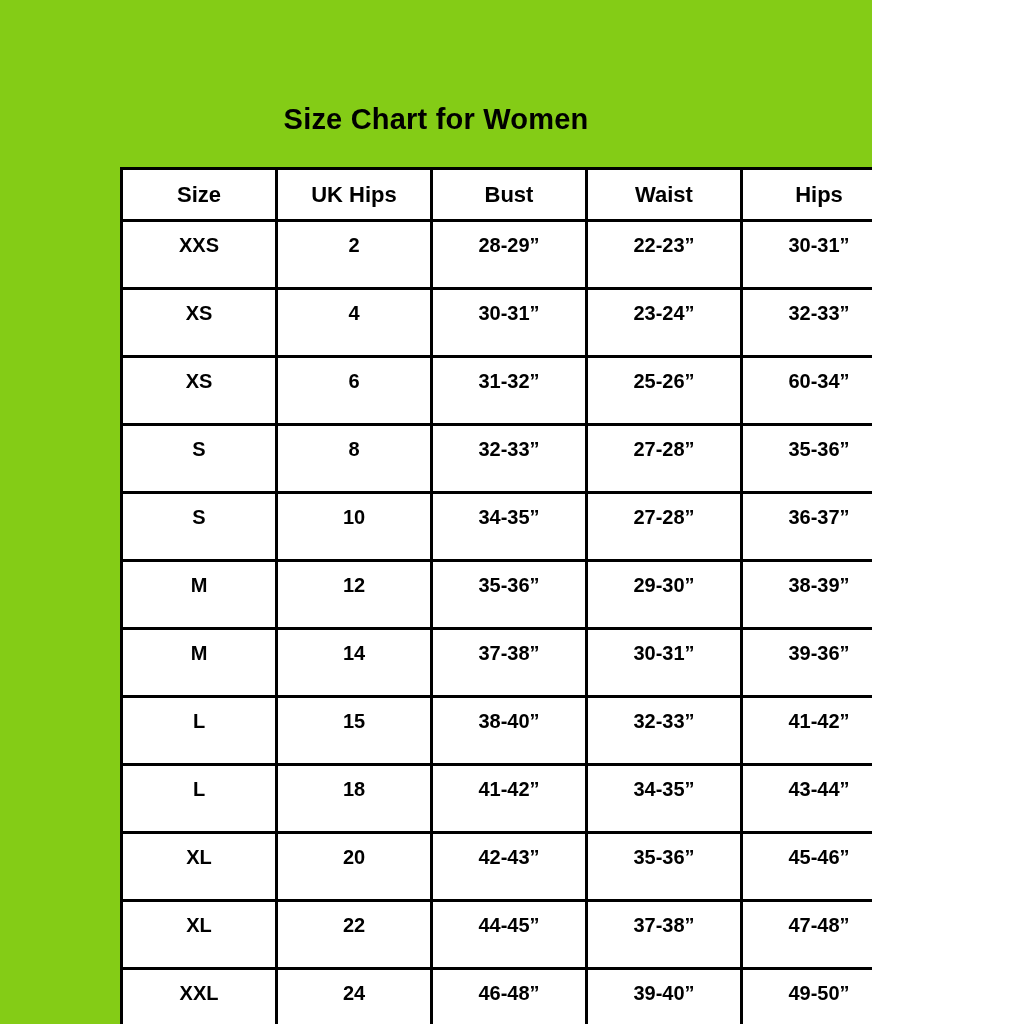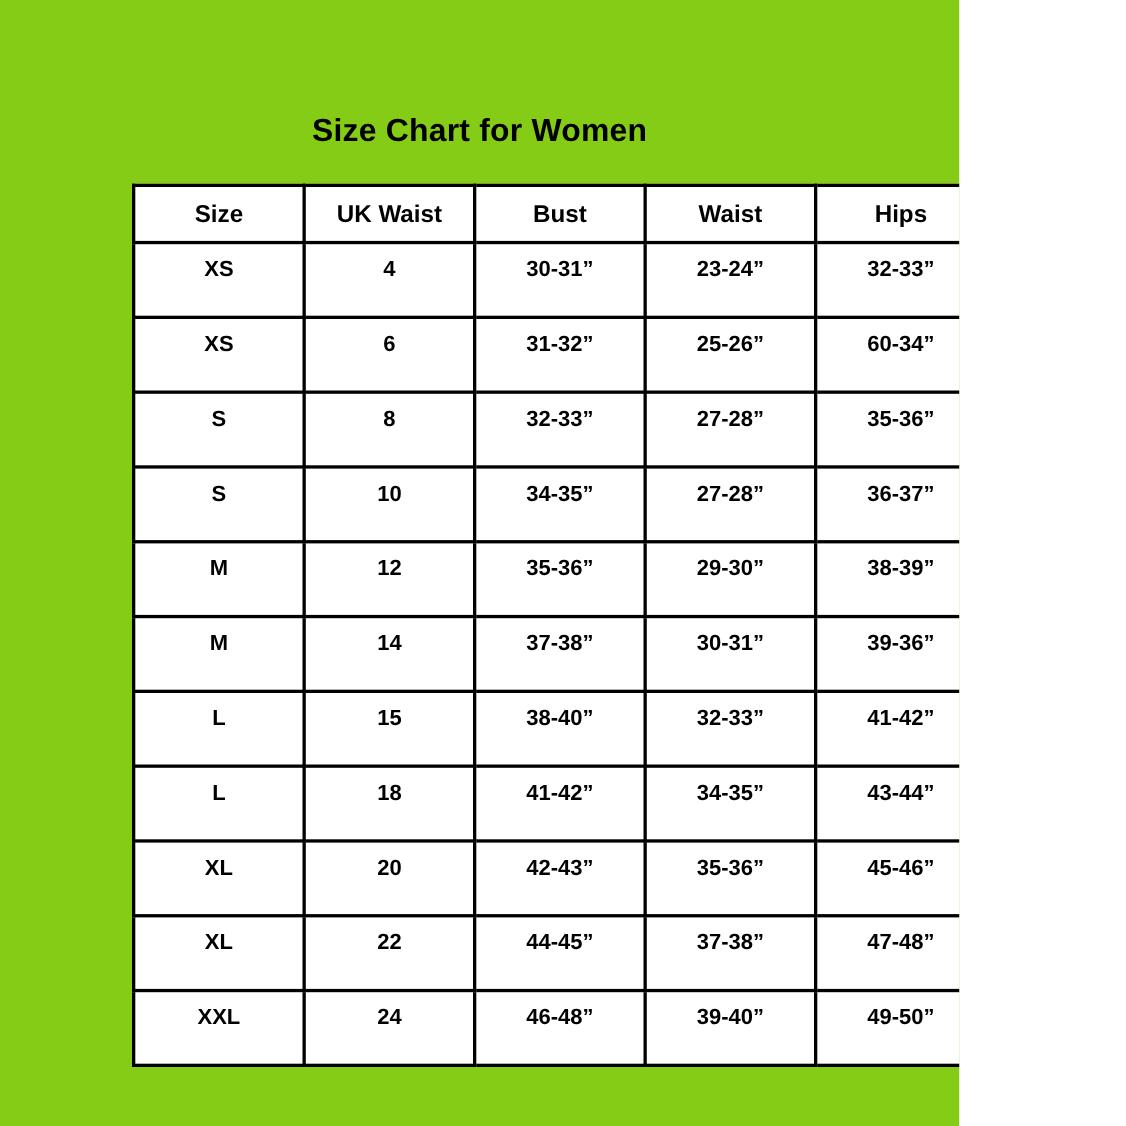--- a/index.html
+++ b/index.html
@@ -62,27 +62,34 @@
 <body>
 
 <div class="page">
 
   <div class="chart-title">Size Chart for Women</div>
 
   <table class="size-chart">
     <thead>
       <tr>
         <th>Size</th>
-        <th>UK Waist</th>
+        <th>UK Hips</th>
         <th>Bust</th>
         <th>Waist</th>
         <th>Hips</th>
       </tr>
     </thead>
     <tbody id="size-chart-body">
+        <tr>
+          <td>XXS</td>
+          <td>2</td>
+          <td>28-29”</td>
+          <td>22-23”</td>
+          <td>30-31”</td>
+        </tr>
         <tr>
           <td>XS</td>
           <td>4</td>
           <td>30-31”</td>
           <td>23-24”</td>
           <td>32-33”</td>
         </tr>
         <tr>
           <td>XS</td>
           <td>6</td>

